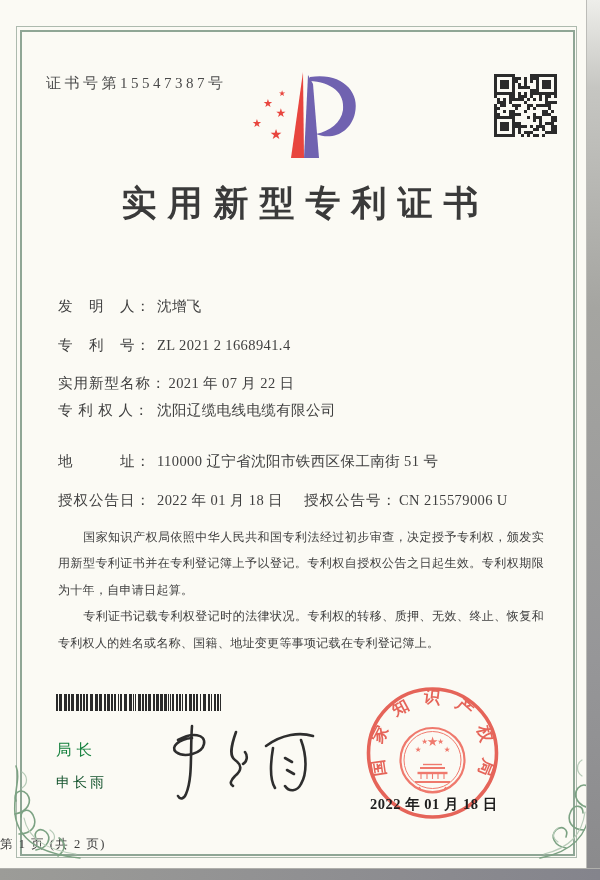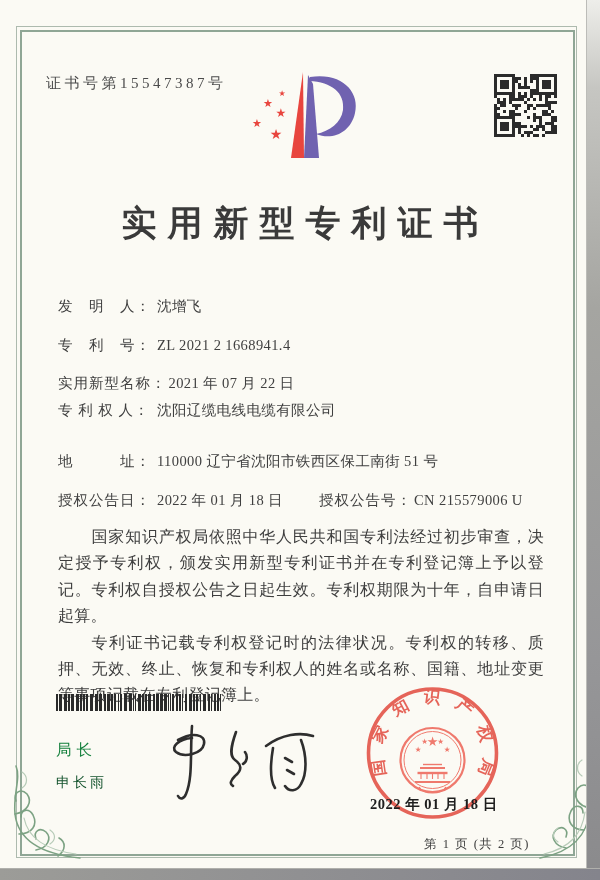--- a/index.html
+++ b/index.html
@@ -7,38 +7,38 @@
          font-family:"Liberation Serif","DejaVu Serif",serif;}
   .abs{position:absolute;}
   
   .frame-outer{left:16px;top:26px;width:559px;height:830px;border:1px solid #adbaae;}
   .frame-inner{left:20px;top:30px;width:551px;height:822px;border:2px solid #8fa695;}
   
   .cert-no{left:46px;top:74px;font-size:15px;letter-spacing:3.5px;color:#4b4b4b;}
   .logo{left:246px;top:70px;}
   .qr{left:494px;top:74px;}
   .title{left:0;top:180px;width:600px;text-align:center;font-size:35px;font-weight:700;
-         letter-spacing:11px;text-indent:11px;color:#3a3a3a;margin-top:20px;}
+         letter-spacing:11px;text-indent:11px;color:#3a3a3a;}
   
   .frow{left:58px;white-space:nowrap;font-size:14.5px;color:#3f3f3f;}
   .flabel{display:inline-block;min-width:97px;letter-spacing:1px;}
   .fvalue{margin-left:2px;letter-spacing:.4px;}
-  .flabel2{margin-left:36px;letter-spacing:1px;}
+  .flabel2{margin-left:21px;letter-spacing:1px;}
   
   .paras{left:58px;top:524px;width:486px;}
-  .paras p{margin:0;font-size:16px;line-height:26.4px;color:#3e3e3e;
+  .paras p{margin:0;font-size:12px;line-height:26.4px;color:#3e3e3e;
            text-indent:2.1em;text-align:justify;letter-spacing:.3px;}
   
   .director-title{left:56px;top:740px;font-size:15.5px;letter-spacing:5px;color:#15803d;}
   .director-name{left:56px;top:774px;font-size:14px;letter-spacing:3px;color:#14532d;text-align:center;}
   .sig{left:148px;top:720px;}
   .seal{left:362px;top:682px;opacity:.92;}
   .seal-date{left:370px;top:795px;font-size:14.5px;font-weight:600;color:#1e1e1e;
              letter-spacing:.5px;z-index:5;}
-  .page-info{left:0;top:836px;width:530px;text-align:right;font-size:12.5px;
+  .page-info{left:0;top:836px;width:530px;text-align:left;font-size:12.5px;
              letter-spacing:1.5px;color:#3c3c3c;}
   .orn-l{left:6px;top:764px;}
   .orn-r{left:538px;top:754px;}
   .barcode{left:56px;top:694px;}
   
   .edge-right{left:586px;top:0;width:14px;height:880px;border-left:1px solid #bcbcb8;
     background:linear-gradient(to bottom,#eeeeea 0%,#c6c6c2 10%,#a5a5a1 35%,#969698 75%,#8a8a8c 100%);}
   .edge-bottom{left:0;top:868px;width:600px;height:12px;border-top:1px solid #b0b0ac;
     background:linear-gradient(to right,#9c9c98,#84848c);}
 </style>

